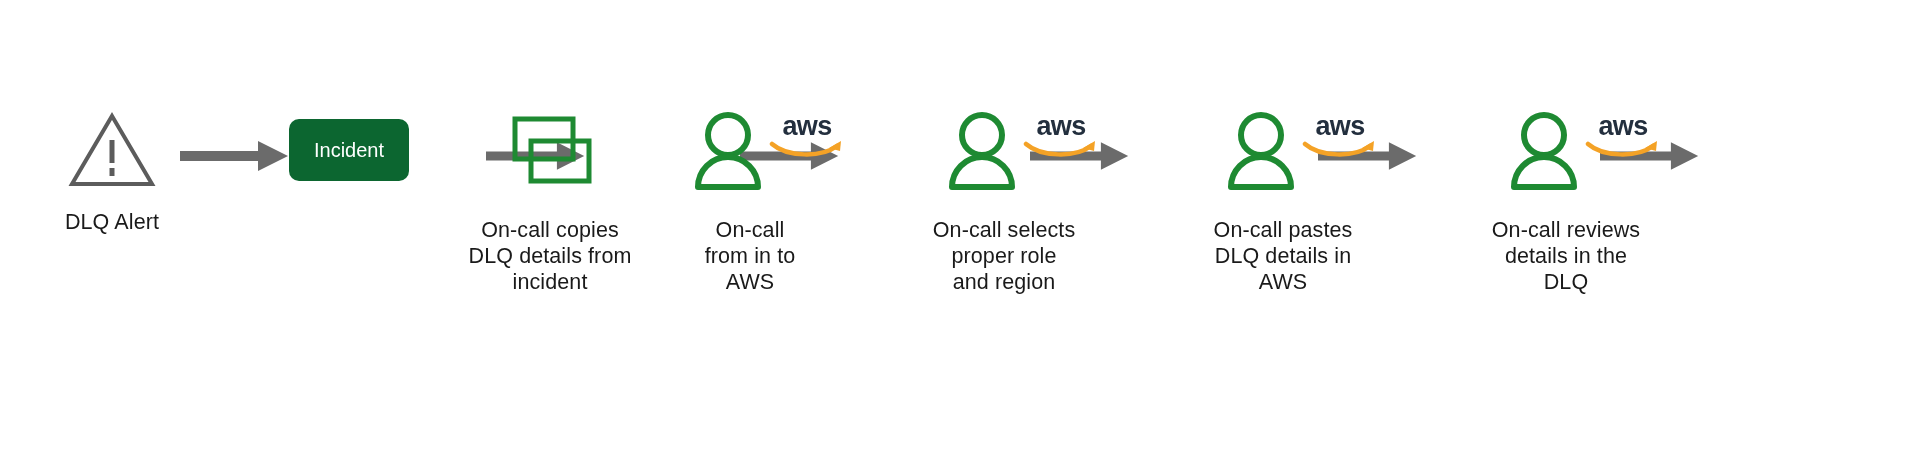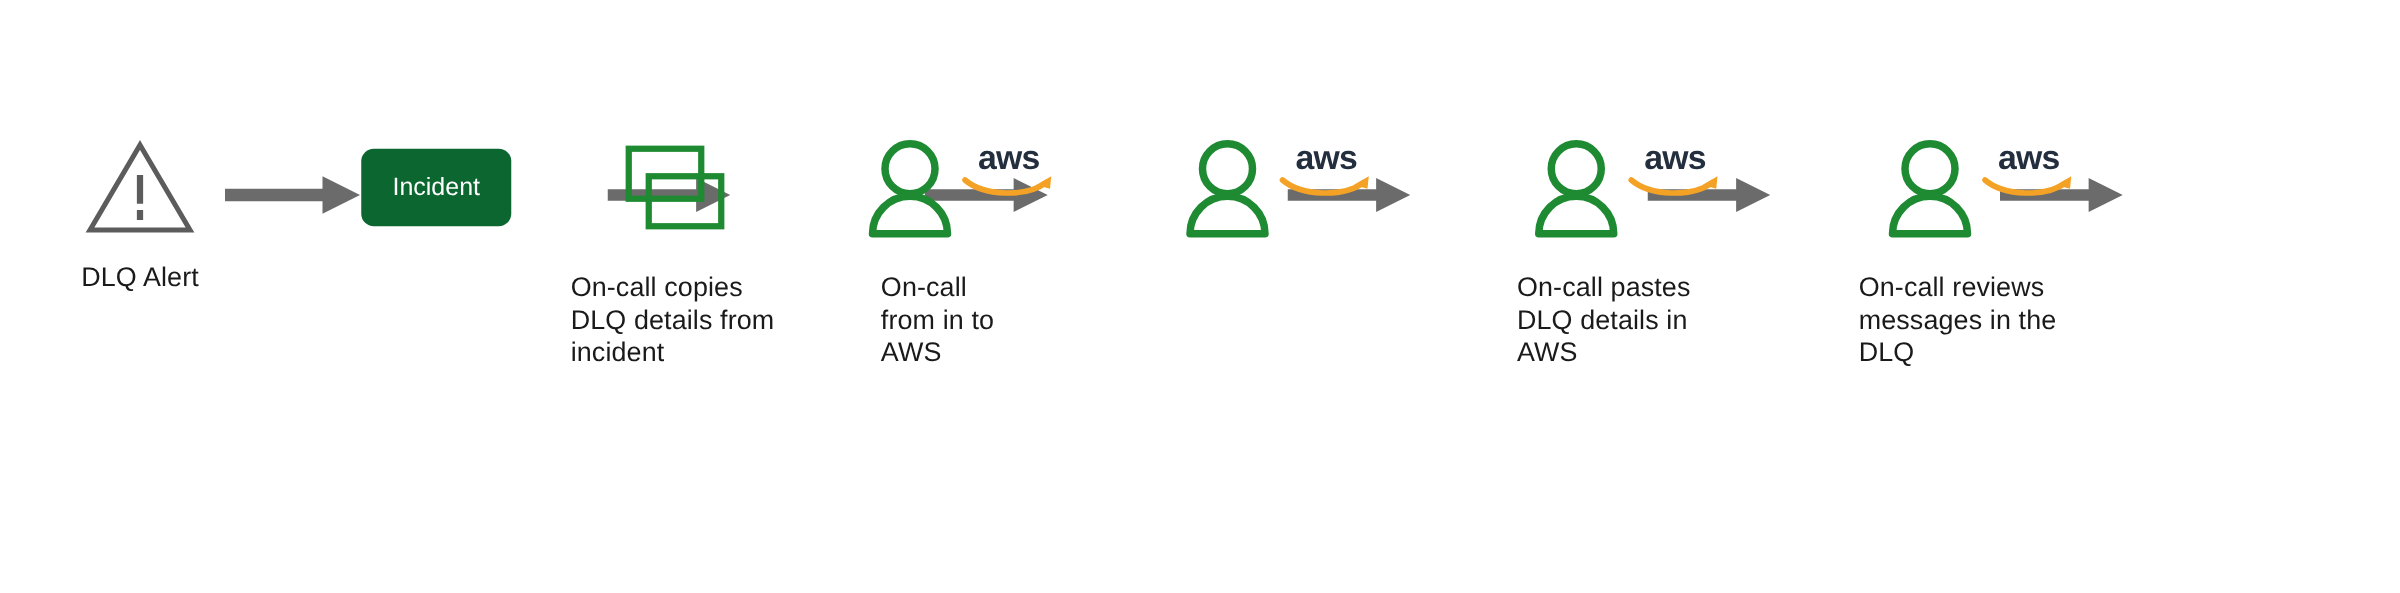--- a/index.html
+++ b/index.html
@@ -36,21 +36,21 @@
     height: 90px;
     width: 100%;
     margin-top: 105px;
     display: flex;
     align-items: center;
     justify-content: center;
   }
 
   .caption {
     margin-top: 22px;
-    text-align: left;
+    text-align: center;
     font-size: 21.5px;
     line-height: 26px;
     color: #1a1a1a;
     font-family: "Liberation Sans", sans-serif;
     white-space: pre-line;
     letter-spacing: 0.1px;
   }
 
   .caption-tight {
     margin-top: 14px;
@@ -139,21 +139,21 @@
   </div>
 
   <div class="step" style="left:258px; width:182px;">
     <div class="icon-slot">
       <div class="incident-box">
         <span class="incident-label">Incident</span>
       </div>
     </div>
   </div>
 
-  <div class="step" style="left:448px; width:180px;">
+  <div class="step" style="left:460px; width:180px;">
     <div class="icon-slot">
       <svg width="94" height="82" viewBox="0 0 94 82">
         <rect x="12" y="10" width="58" height="40" fill="none" stroke="#1e8a32" stroke-width="5"></rect>
         <rect x="28" y="32" width="58" height="40" fill="none" stroke="#1e8a32" stroke-width="5"></rect>
       </svg>
     </div>
     <div class="caption">On-call copies
 DLQ details from
 incident</div>
   </div>
@@ -184,20 +184,23 @@
         <path d="M4 78 A30 30 0 0 1 64 78 Z" fill="none" stroke="#1e8a32" stroke-width="6" stroke-linejoin="round"></path>
       </svg>
       <div class="aws-logo" style="left:124px; top:6px;">
         <div class="aws-word">aws</div>
         <svg class="aws-swoosh" width="76" height="20" viewBox="0 0 76 20">
           <path d="M3 5 C18 18, 52 19, 68 7" fill="none" stroke="#f4a226" stroke-width="4.5" stroke-linecap="round"></path>
           <path d="M72 2 L71 12 L60 9 Z" fill="#f4a226"></path>
         </svg>
       </div>
     </div>
+    <div class="caption">On-call selects
+proper role
+and region</div>
   </div>
 
   <div class="step" style="left:1184px; width:198px;">
     <div class="icon-slot">
       <svg width="68" height="82" viewBox="0 0 68 82" style="margin-right:44px;">
         <circle cx="34" cy="26" r="20" fill="none" stroke="#1e8a32" stroke-width="6"></circle>
         <path d="M4 78 A30 30 0 0 1 64 78 Z" fill="none" stroke="#1e8a32" stroke-width="6" stroke-linejoin="round"></path>
       </svg>
       <div class="aws-logo" style="left:117px; top:6px;">
         <div class="aws-word">aws</div>
@@ -220,17 +223,17 @@
       </svg>
       <div class="aws-logo" style="left:124px; top:6px;">
         <div class="aws-word">aws</div>
         <svg class="aws-swoosh" width="76" height="20" viewBox="0 0 76 20">
           <path d="M3 5 C18 18, 52 19, 68 7" fill="none" stroke="#f4a226" stroke-width="4.5" stroke-linecap="round"></path>
           <path d="M72 2 L71 12 L60 9 Z" fill="#f4a226"></path>
         </svg>
       </div>
     </div>
     <div class="caption">On-call reviews
-messages in the
+details in the
 DLQ</div>
   </div>
 
 </div>
 
 </body></html>

